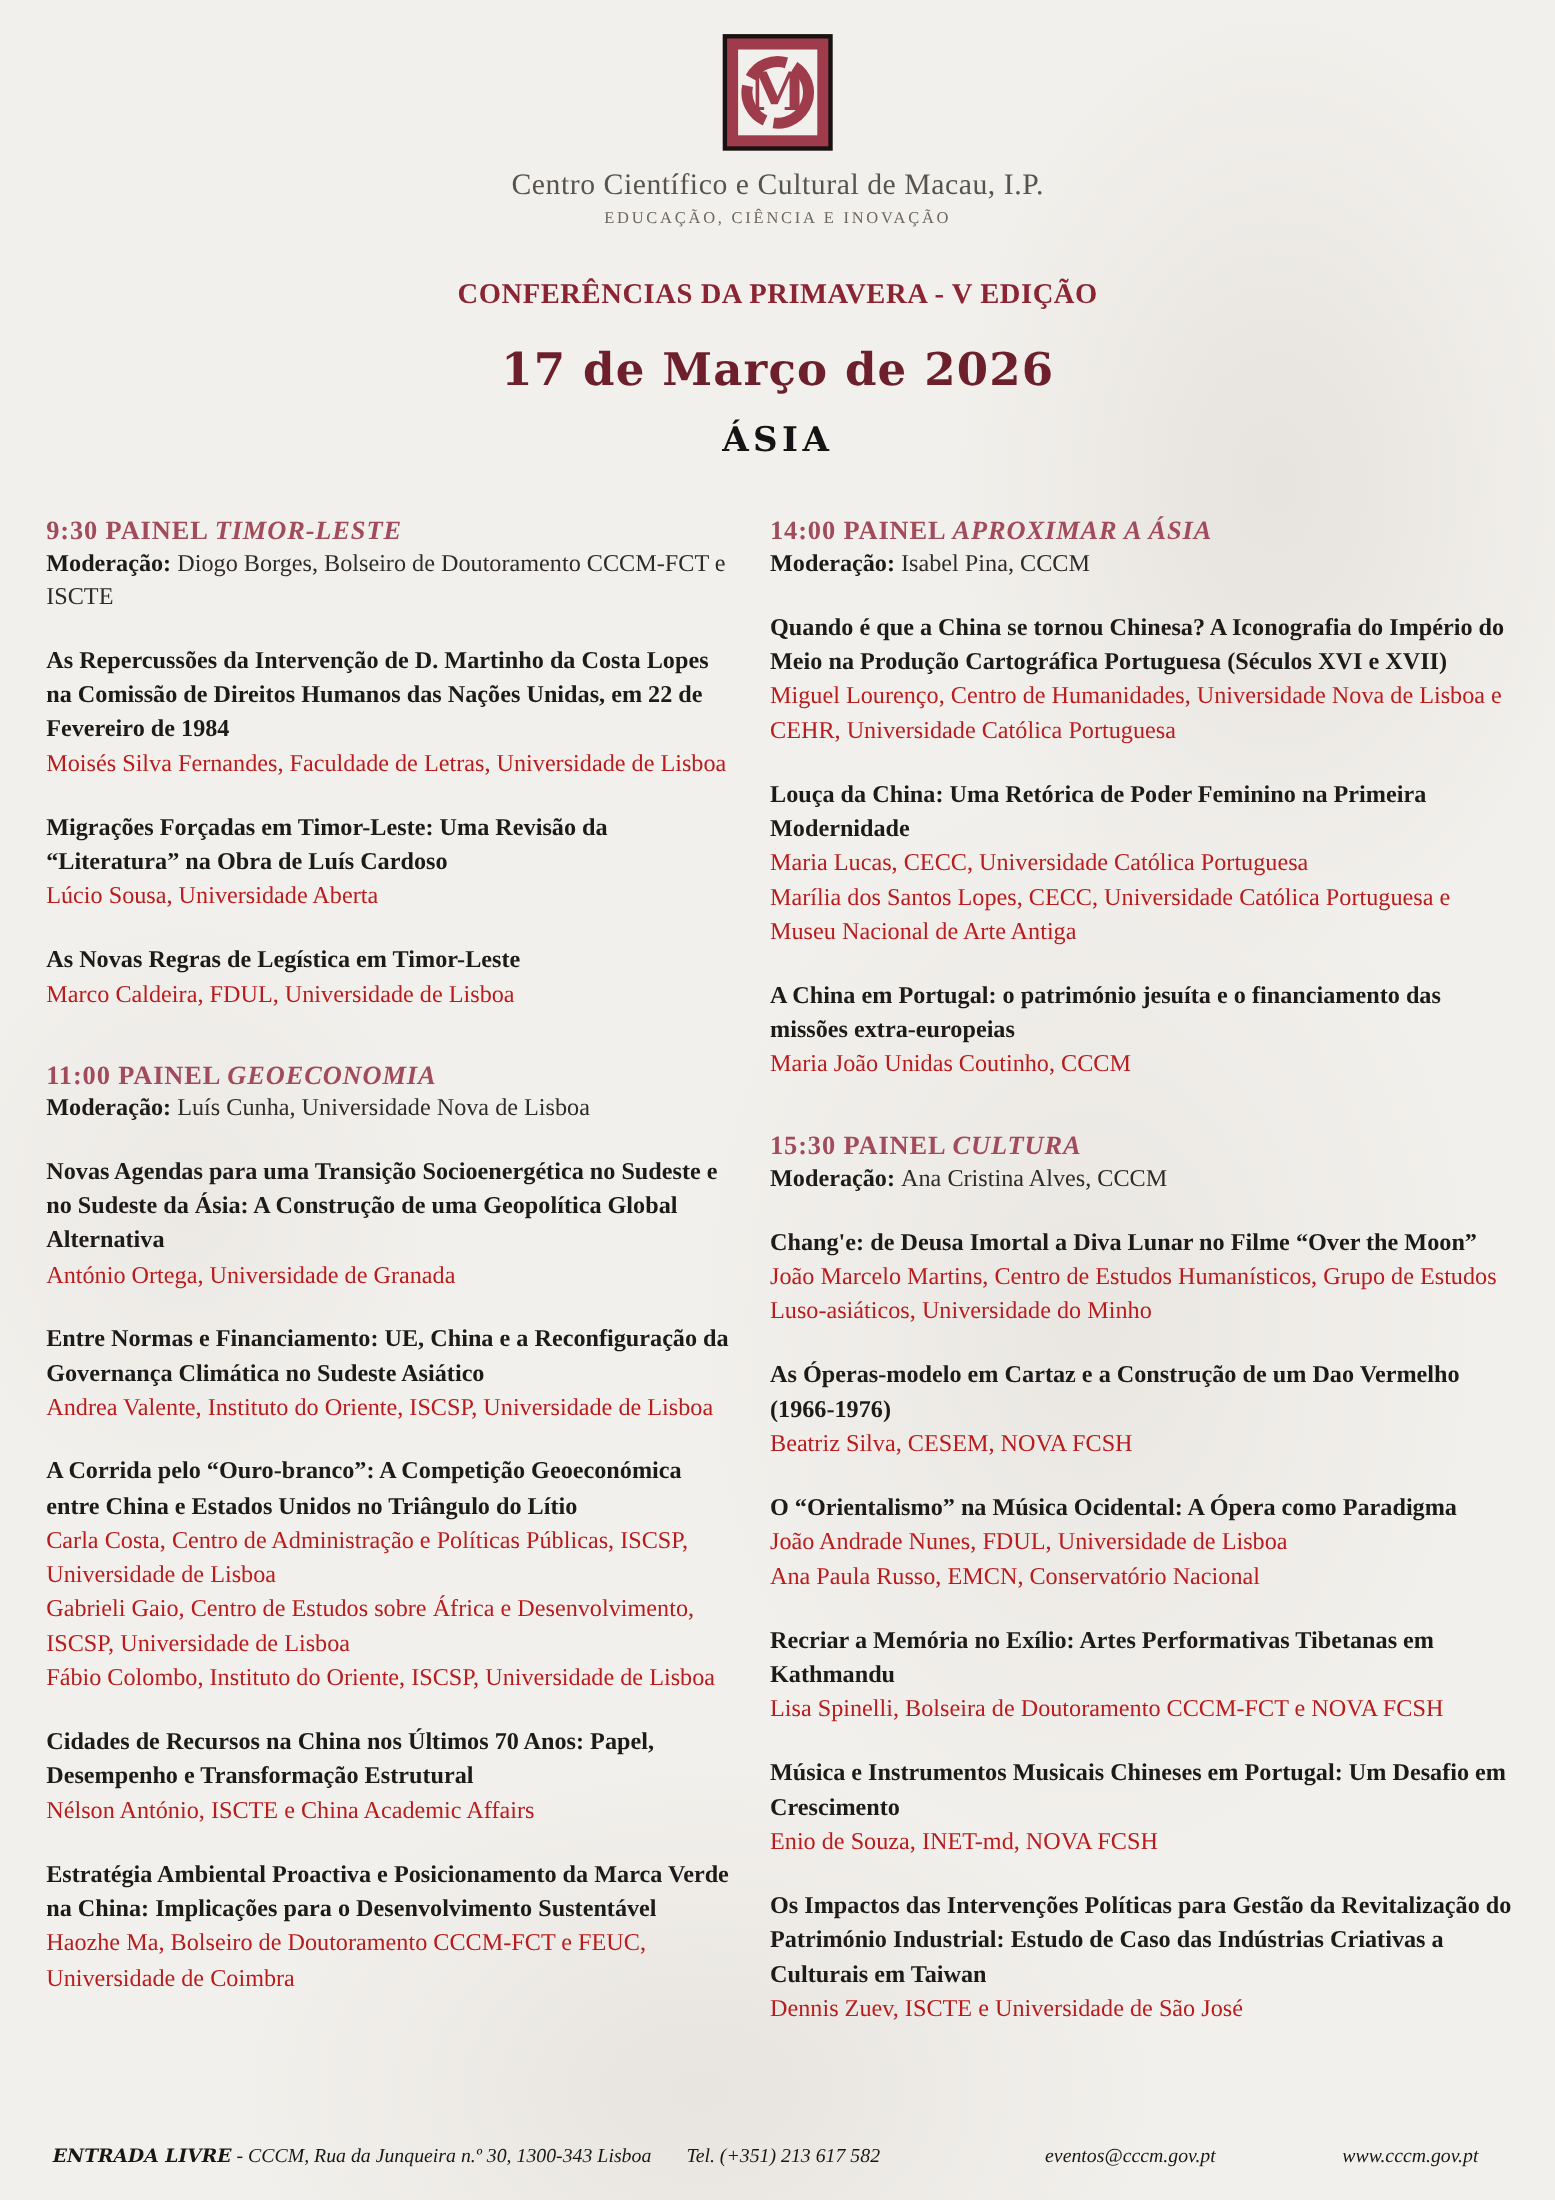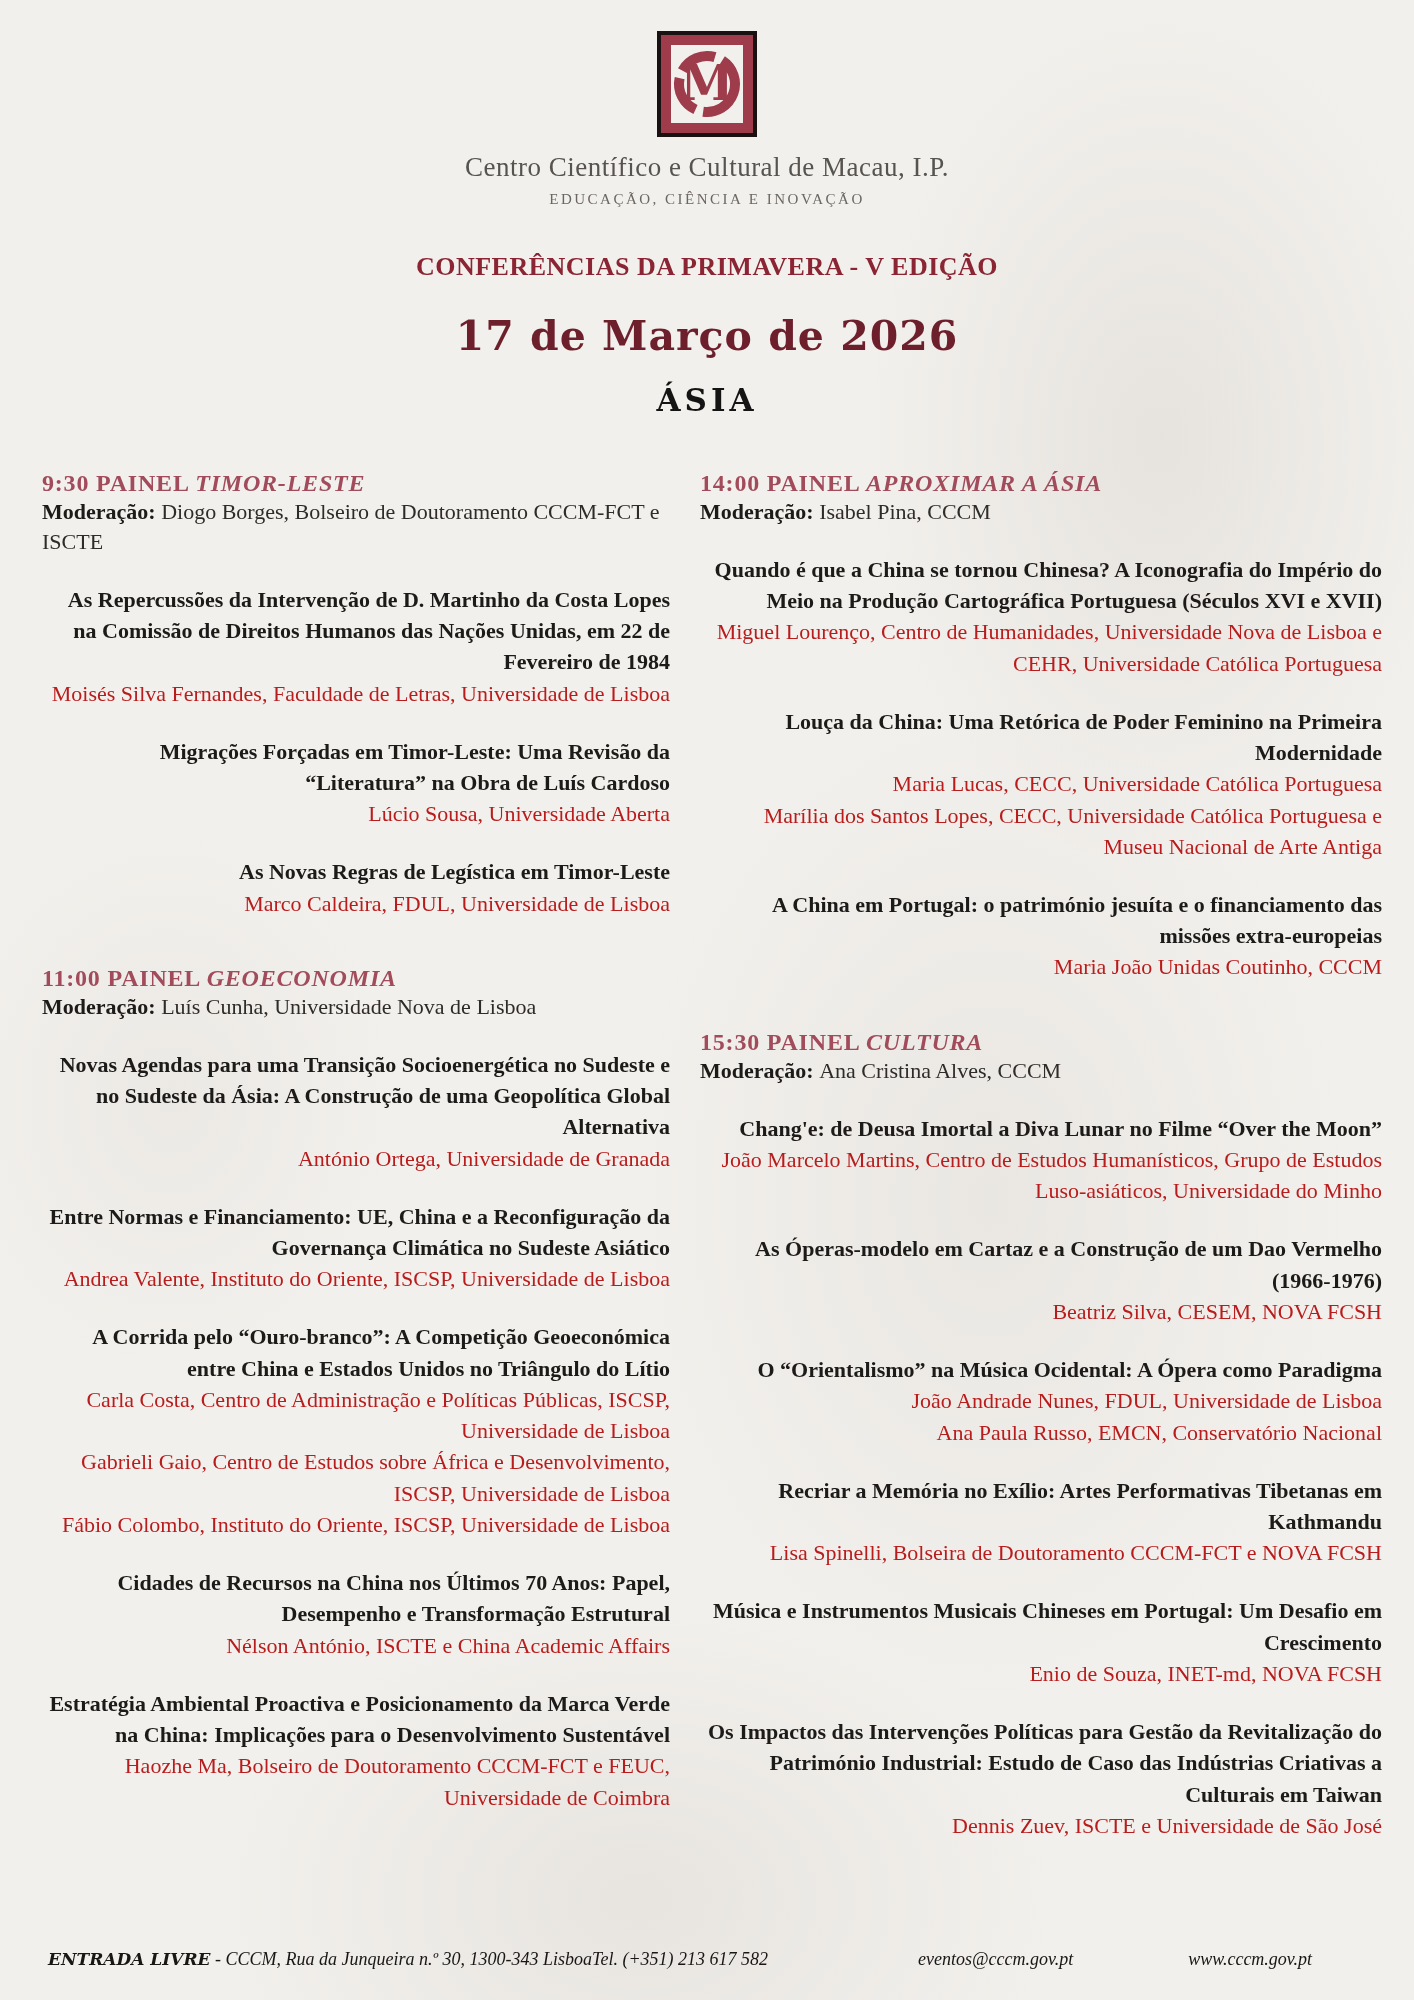--- a/index.html
+++ b/index.html
@@ -33,31 +33,31 @@
 
   
   .columns{display:flex;gap:30px;padding:52px 32px 0 42px;align-items:flex-start;}
   .col{flex:1;min-width:0;}
   .col-left{flex:0 0 628px;}
   .panel + .panel{margin-top:46px;}
   .panel-header{font-size:24px;font-weight:bold;color:#a14b5b;letter-spacing:.8px;}
   .panel-header em{font-style:italic;}
   .moderation{font-size:22px;line-height:1.36;color:#2e2b29;}
   .moderation strong{color:#1d1b19;}
-  .talk{margin-top:27px;text-align:right;}
+  .talk{margin-top:27px;}
   .talk-title{font-size:22px;font-weight:bold;line-height:1.42;color:#1d1b19;}
   .talk-speaker{font-size:22px;line-height:1.42;color:#b91c1c;}
 
   
   .footer{position:absolute;left:0;right:0;bottom:30px;display:flex;align-items:baseline;
           padding:0 48px;font-size:18px;color:#191715;font-style:italic;}
   .footer .addr-group{flex:1 1 auto;}
   .footer .entry{font-weight:bold;font-family:"DejaVu Serif","Liberation Serif",serif;font-size:17px;}
   .footer .slot{flex:0 0 auto;}
-  .footer .tel{margin-right:150px;}
+  .footer .tel{margin-right:150px;margin-left:32px;}
   .footer .mail{margin-right:115px;}
 
   
   .logo{display:block;}
 </style>
 </head>
 <body>
 
 <div class="page">
 

